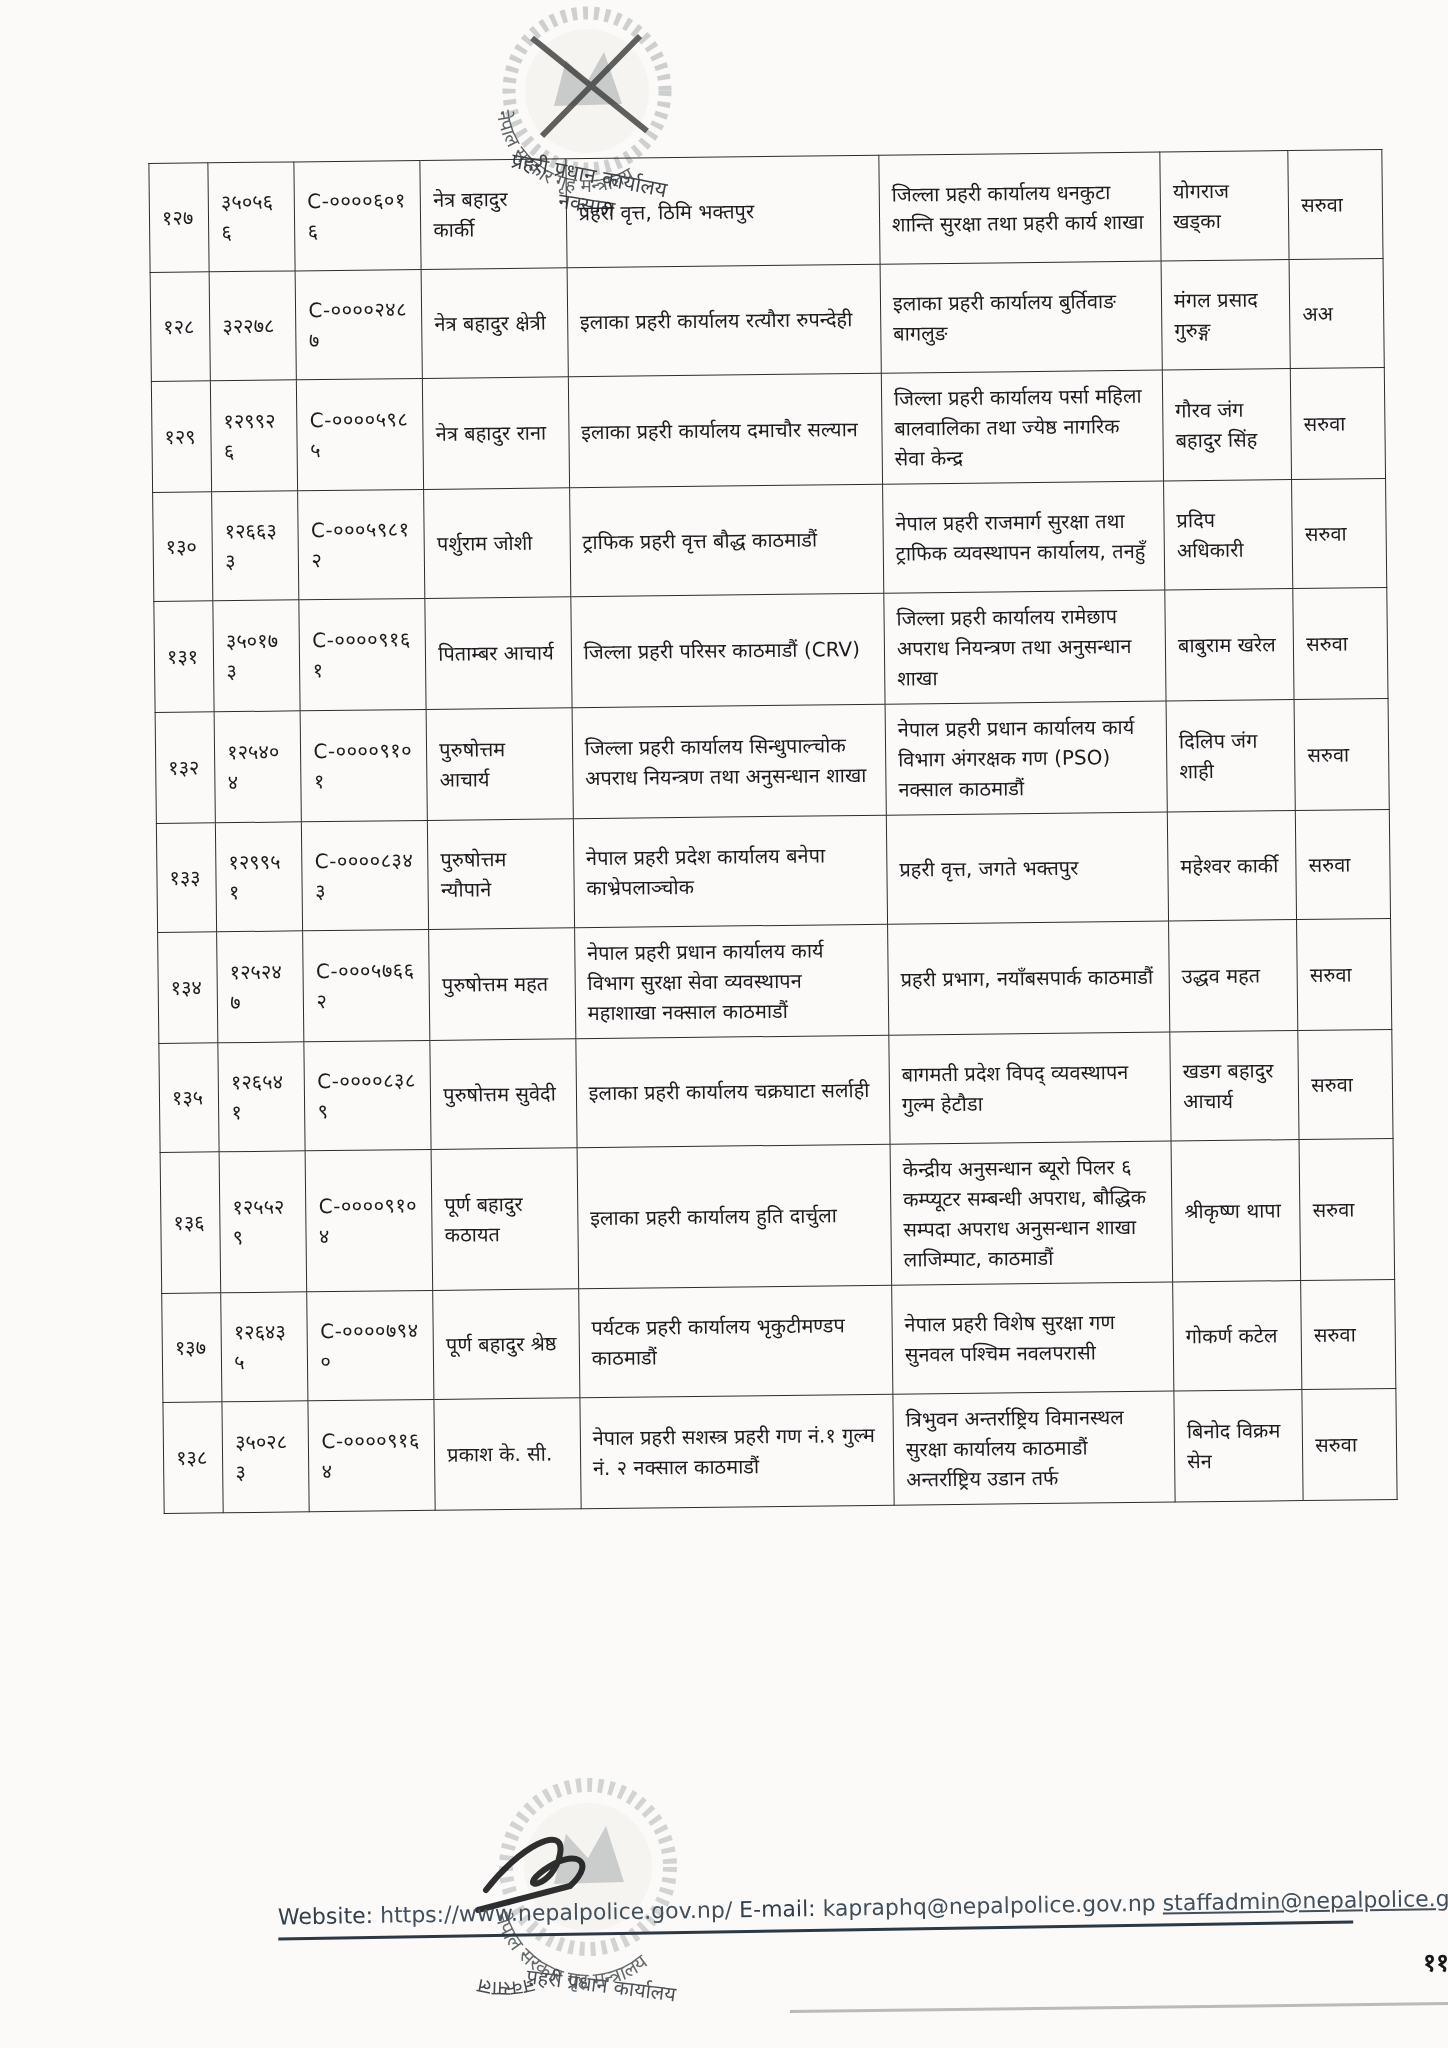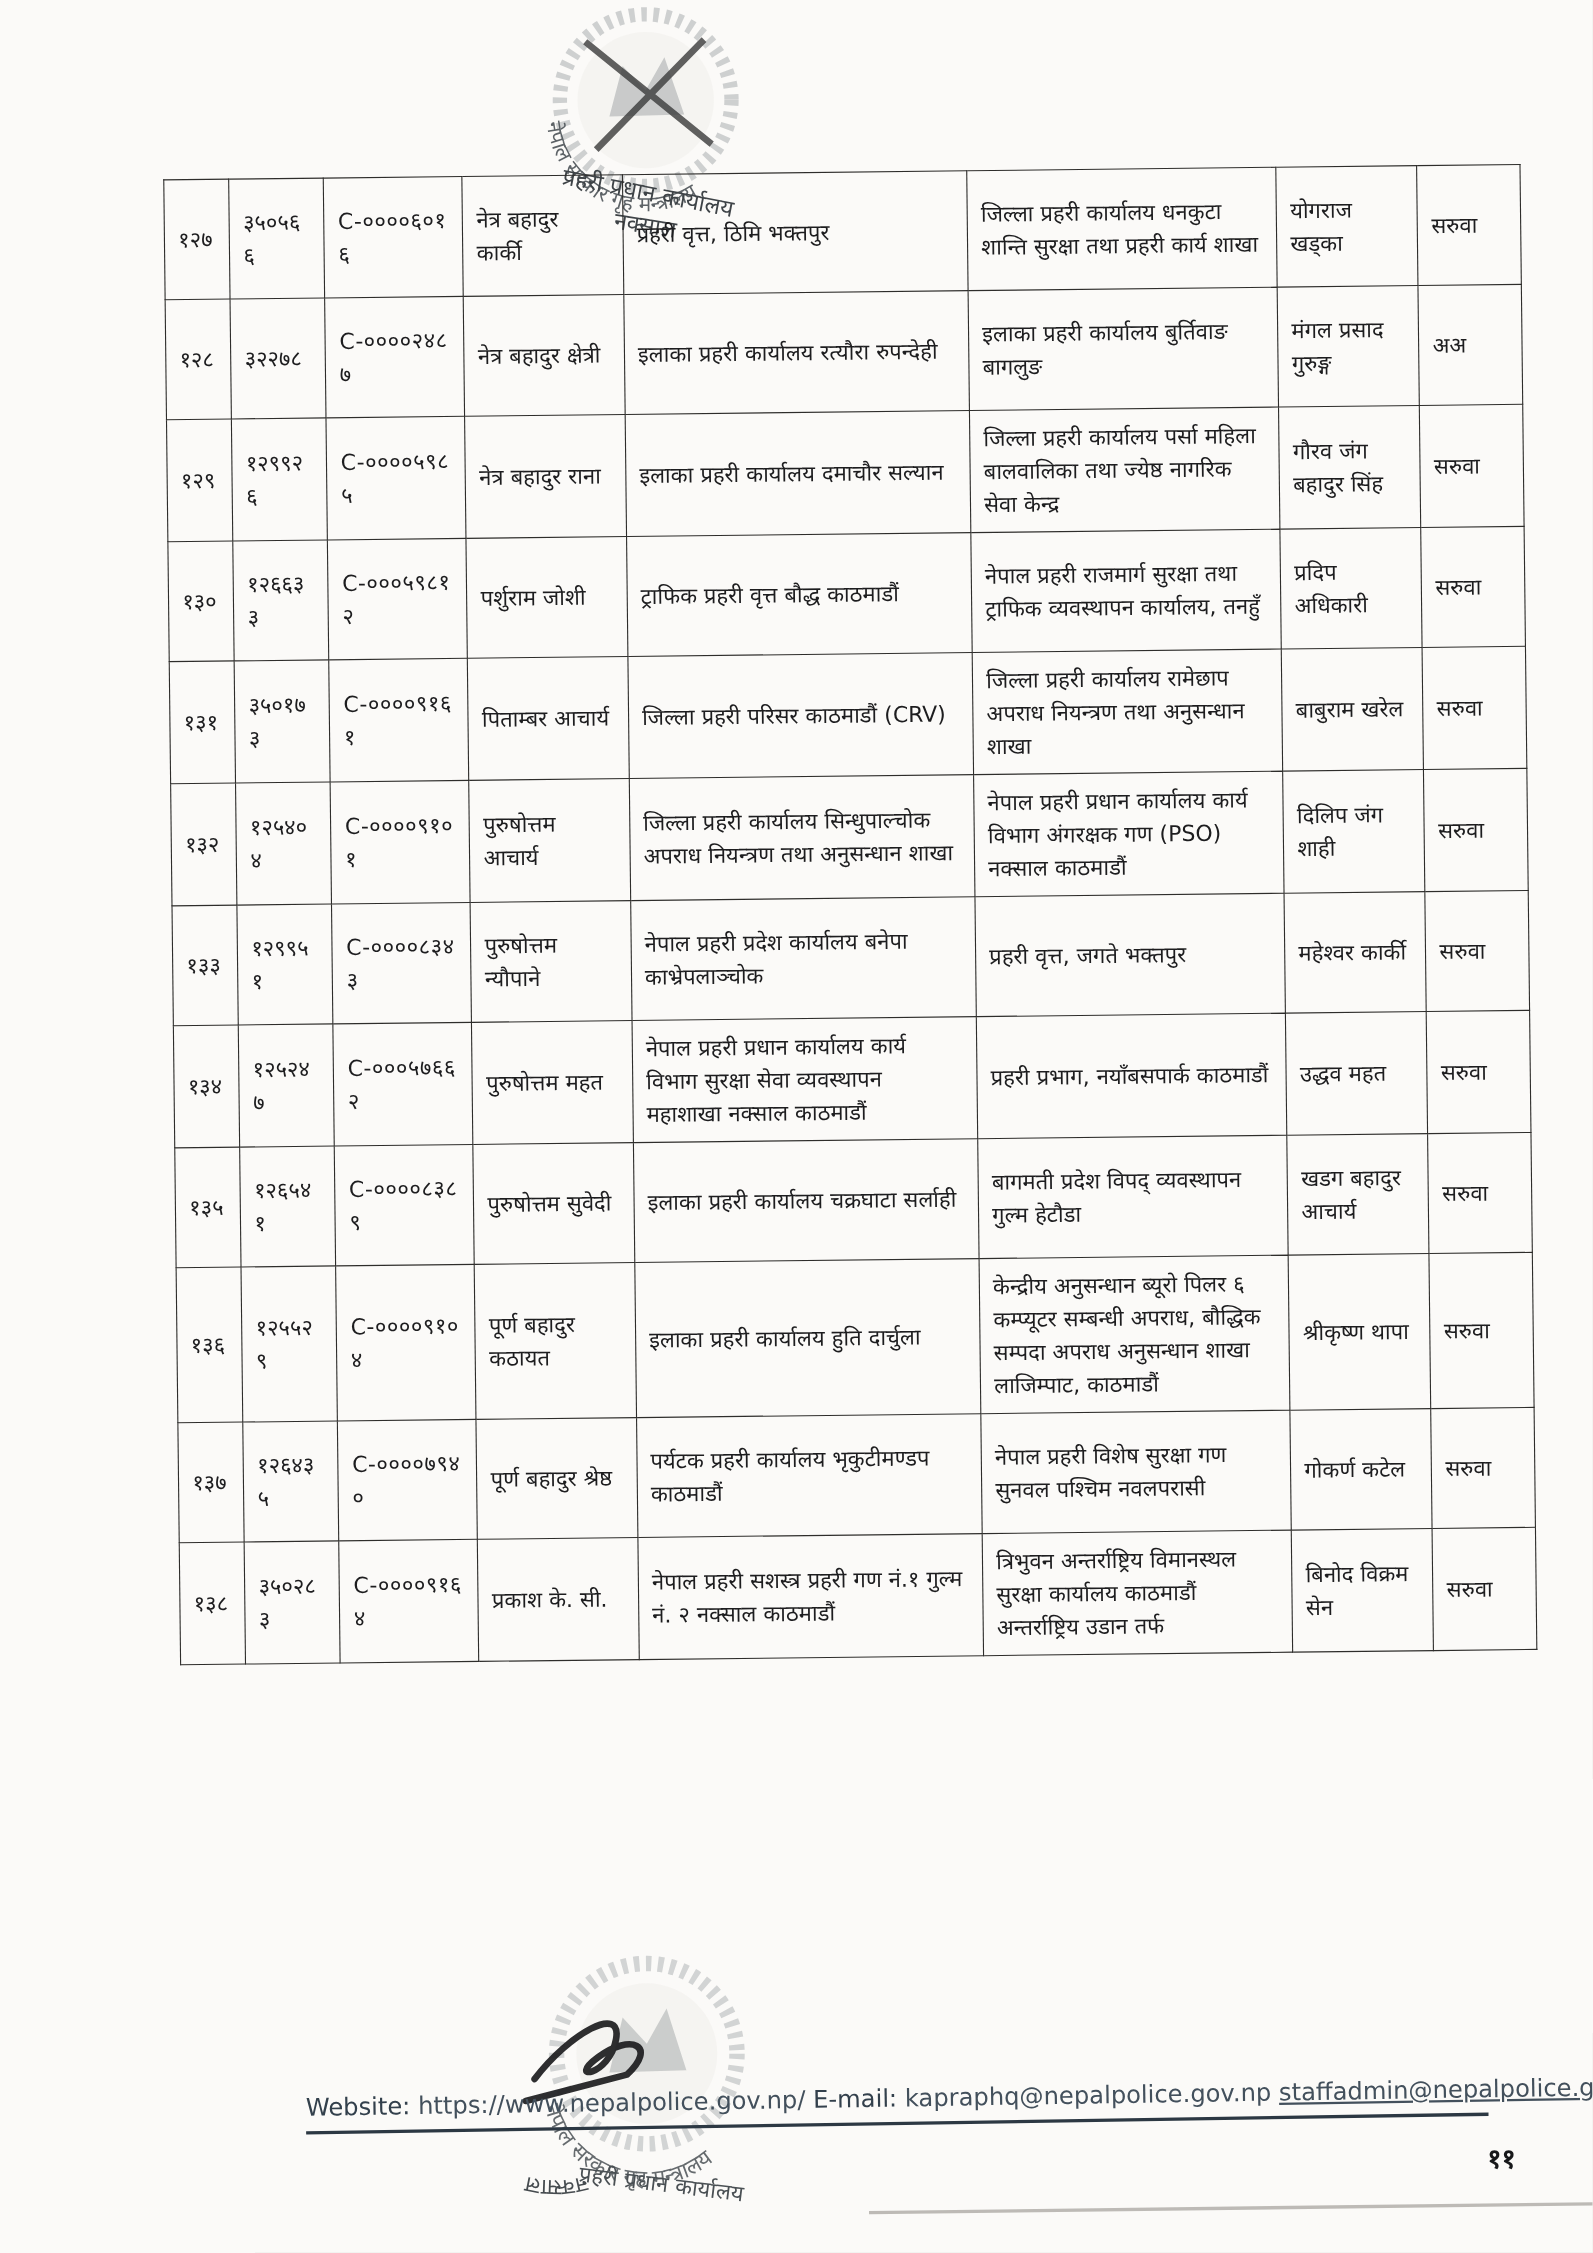--- a/index.html
+++ b/index.html
@@ -57,21 +57,21 @@
     font-size:22px;
     color:#43505c;
     border-bottom:3px solid #2c3843;
     padding-bottom:8px;
     white-space:nowrap;
   }
   .footer-line .lbl{color:#33404c;}
   .footer-line .underlined{text-decoration:underline;}
   .page-number{
     position:absolute;
-    left:1352px;top:1944px;
+    left:1423px;top:1944px;
     font-size:25px;font-weight:bold;color:#17181a;
   }
   
   .scan-edge{
     position:absolute;left:790px;top:2006px;width:658px;height:3px;
     background:#9b9892;transform:rotate(-0.7deg);opacity:.65;
   }
 </style>
 </head>
 <body>

